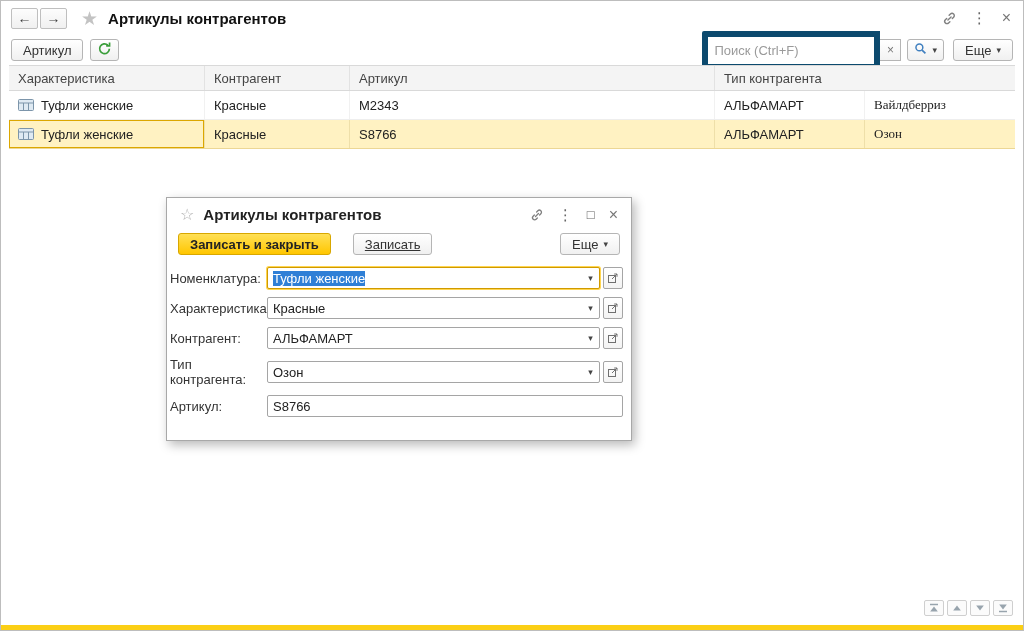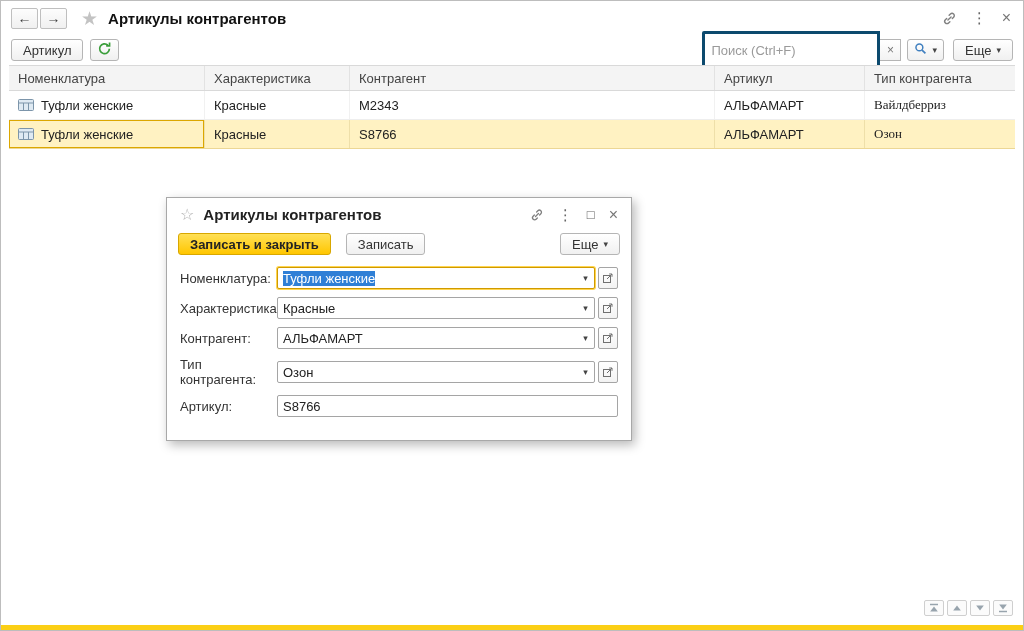--- a/index.html
+++ b/index.html
@@ -40,21 +40,21 @@
     height: 22px; padding: 0 11px;
     border: 1px solid #b5b5b5; border-radius: 3px;
     background: linear-gradient(#ffffff, #f0f0f0);
     color: #333; font-size: 13px; font-family: inherit;
     display: inline-flex; align-items: center; gap: 5px; cursor: pointer; white-space: nowrap;
   }
   .icon-btn { width: 29px; padding: 0; justify-content: center; margin-left: 7px; }
   .commandbar-right { margin-left: auto; display: flex; align-items: center; }
   .search-input {
     width: 178px; height: 39px;
-    border: 3px solid #0c4a6e; border-radius: 2px 0 0 2px;
+    border: 6px solid #0c4a6e; border-radius: 2px 0 0 2px;
     padding: 0 6px; font-size: 13px; font-family: inherit; color: #333; outline: none;
   }
   .search-input::placeholder { color: #9a9a9a; }
   .clear-btn {
     width: 21px; height: 22px; border: 1px solid #b5b5b5; border-left: none;
     background: linear-gradient(#ffffff,#f2f2f2); color: #777;
     display: flex; align-items: center; justify-content: center; cursor: pointer; font-size: 12px;
   }
   .search-drop { margin-left: 6px; padding: 0 6px; }
   .more-btn { margin-left: 9px; }
@@ -87,23 +87,23 @@
   .dialog-header { display: flex; align-items: center; height: 33px; padding: 0 13px; }
   .dlg-star { color: #b0b0b0; font-size: 16px; cursor: pointer; line-height: 1; }
   .dialog-title { font-size: 15px; font-weight: 700; color: #222; margin-left: 9px; }
   .dialog-icons { margin-left: auto; display: flex; align-items: center; gap: 14px; }
   .maxi { font-size: 13px; color: #666; }
   .dialog-toolbar { display: flex; align-items: center; padding: 2px 11px 7px; }
   .btn-primary {
     background: linear-gradient(#ffe056, #ffc600);
     border-color: #d8a700; font-weight: 700; color: #232323;
   }
-  .btn-gap { margin-left: 15px; }
+  .btn-gap { margin-left: 22px; text-decoration: underline; }
   .dlg-more { margin-left: auto; }
-  .form { padding: 5px 13px 15px; }
+  .form { padding: 5px 3px 15px; }
   .form-row { display: flex; align-items: center; margin-bottom: 8px; }
   .form-label { width: 97px; flex: none; color: #333; }
   .field { display: flex; align-items: center; width: 356px; }
   .combo {
     flex: 1; display: flex; align-items: stretch; height: 22px;
     border: 1px solid #a5a5a5; border-radius: 2px; background: #fff;
   }
   .combo input {
     border: none; outline: none; flex: 1; min-width: 0;
     padding: 0 5px; font-size: 13px; font-family: inherit; color: #222; background: transparent;
@@ -192,21 +192,20 @@
       </button>
       <button class="btn more-btn">
         <span>Еще</span>
         <span class="caret">▾</span>
       </button>
     </div>
   </div>
 
   <div class="grid">
     <div class="thead grid-cols">
-      <div class="th">Номенклатура</div>
       <div class="th">Характеристика</div>
       <div class="th">Контрагент</div>
       <div class="th">Артикул</div>
       <div class="th">Тип контрагента</div>
     </div>
 
     <div class="tr grid-cols">
       <div class="td">
         <span class="row-ico">
           <svg width="16" height="12" viewBox="0 0 16 12">

